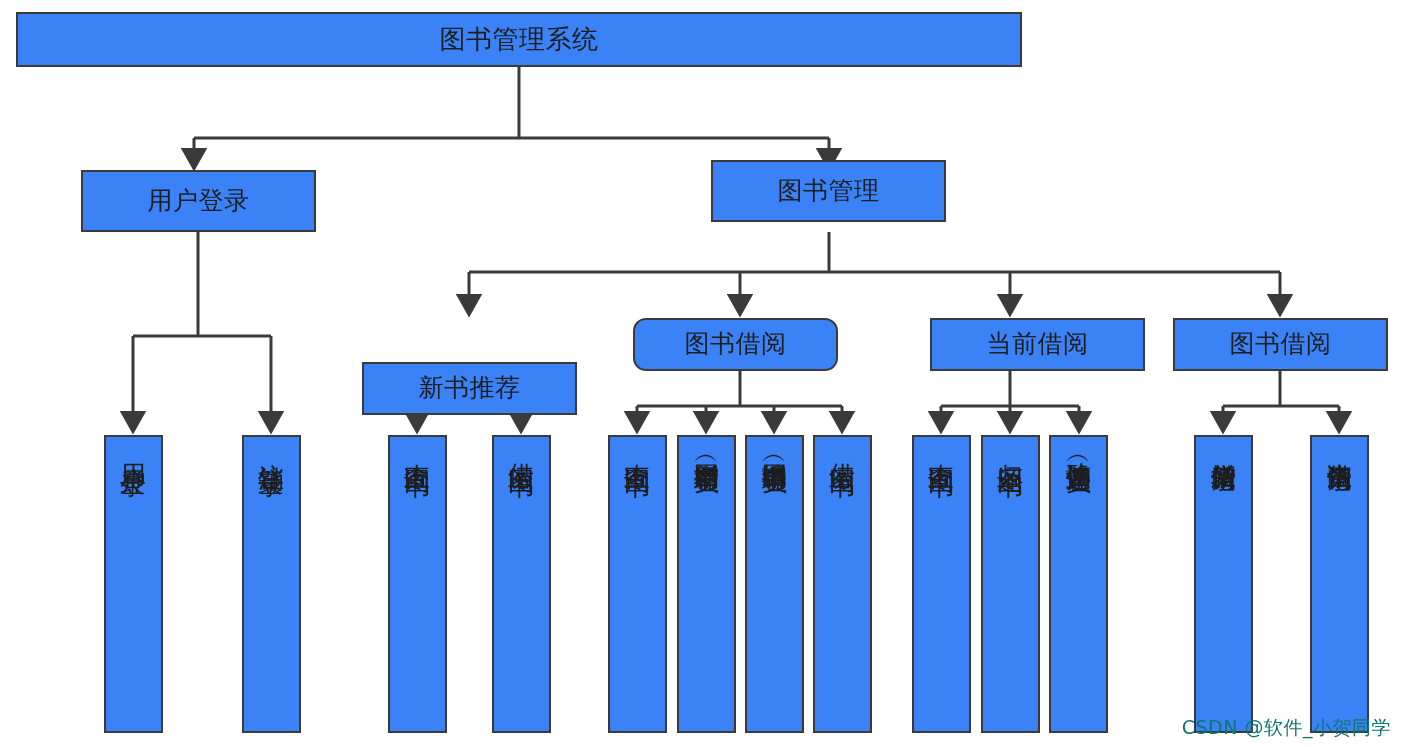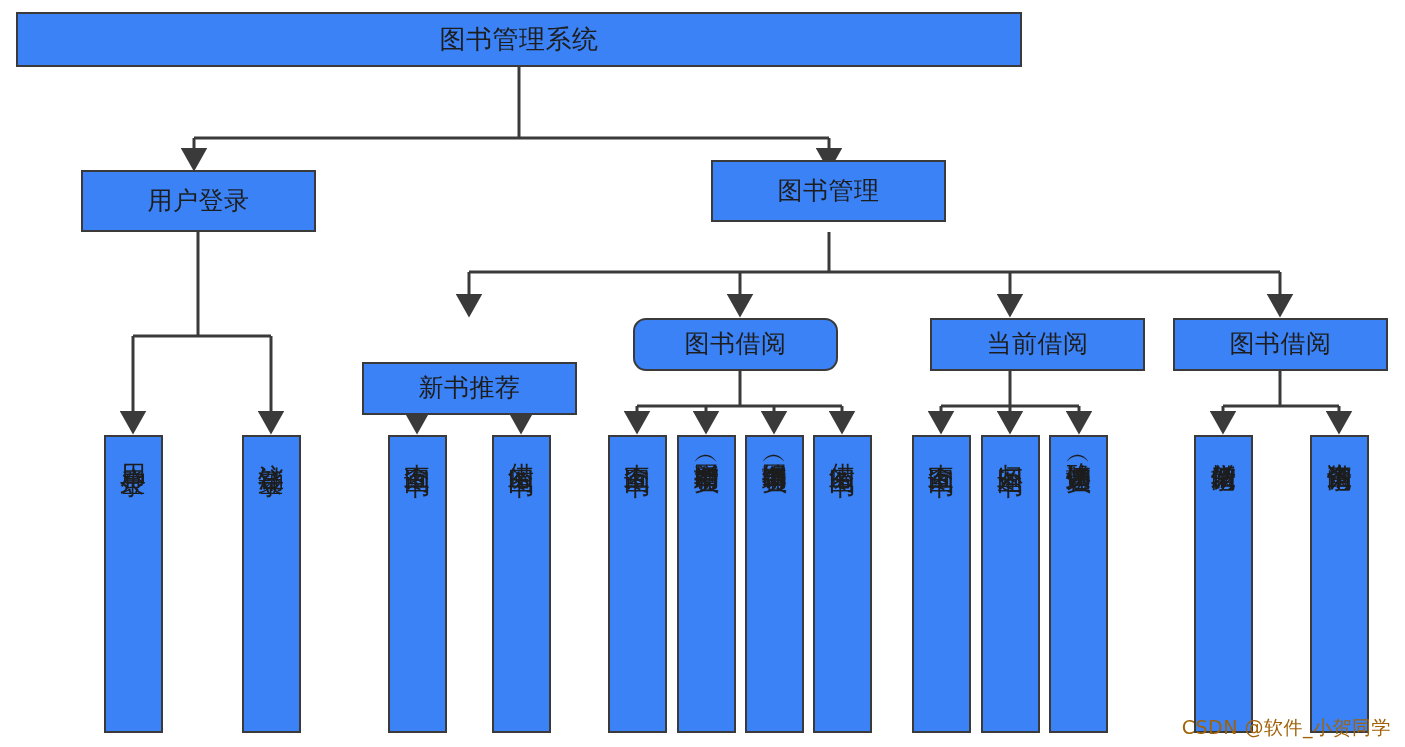--- a/index.html
+++ b/index.html
@@ -62,21 +62,21 @@
     letter-spacing: 1px;
   }
   #root-node .label {
     font-size: 26px;
   }
   #watermark {
     position: absolute;
     right: 14px;
     bottom: 6px;
     font-size: 19px;
-    color: #a16207;
+    color: #0f766e;
     letter-spacing: 0.5px;
     white-space: nowrap;
   }
 </style>
 </head>
 <body>
 
 <div id="canvas">
 
   <svg id="edges" viewBox="0 0 1405 747">

